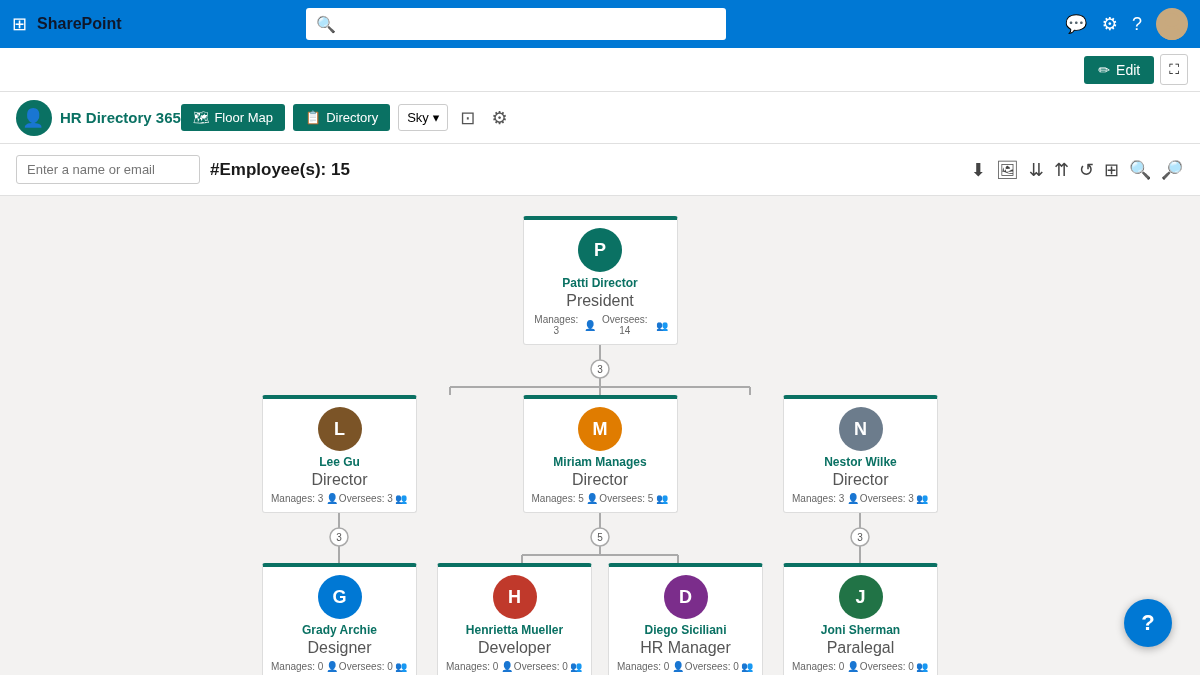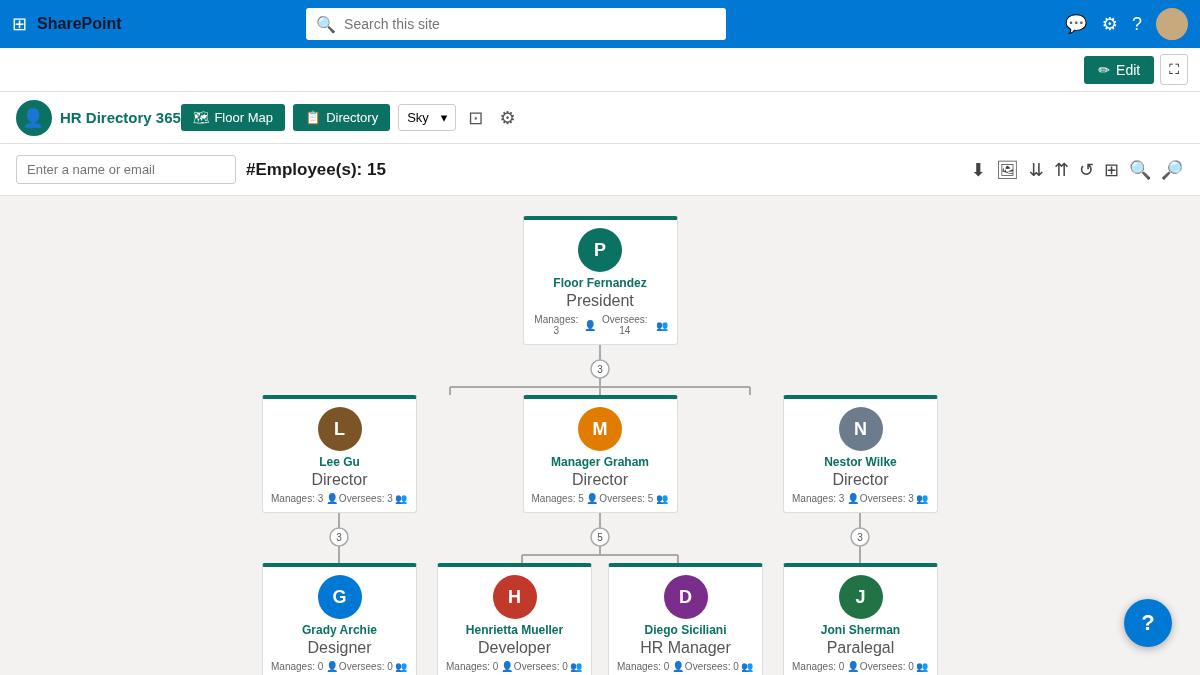--- a/index.html
+++ b/index.html
@@ -88,40 +88,40 @@
     }
     .app-logo-text { color: #0a7163; font-size: 15px; font-weight: 600; text-align: right; }
     .app-title { flex: 1; text-align: center; font-size: 18px; font-weight: 700; color: #1a1a1a; }
     .app-actions { display: flex; align-items: center; gap: 8px; }
     .floor-map-btn, .directory-btn {
       background: #0a7163; color: white; border: none; border-radius: 3px;
       padding: 6px 12px; font-size: 13px; cursor: pointer; display: flex; align-items: center; gap: 5px;
     }
     .sky-dropdown {
       border: 1px solid #ccc; border-radius: 3px; padding: 5px 8px; font-size: 13px;
-      background: white; cursor: pointer; display: flex; align-items: center; gap: 12px;
+      background: white; cursor: pointer; display: flex; align-items: center; gap: 4px;
     }
     .app-icon-btn { background: none; border: none; cursor: pointer; font-size: 18px; color: #555; padding: 4px; }
 
     
     .toolbar {
       background: white;
       height: 52px;
       display: flex;
       align-items: center;
       padding: 0 16px;
       gap: 10px;
       border-bottom: 1px solid #e0e0e0;
     }
     .name-search-input {
       border: 1px solid #ccc;
       border-radius: 3px;
       padding: 6px 10px;
       font-size: 13px;
-      width: 220px;
+      width: 184px;
       outline: none;
     }
     .employee-count { font-size: 17px; font-weight: 600; color: #1a1a1a; }
     .toolbar-right { margin-left: auto; display: flex; align-items: center; gap: 10px; }
     .toolbar-icon { font-size: 18px; color: #444; cursor: pointer; }
 
     
     .chart-area {
       padding: 20px;
       overflow: auto;
@@ -179,21 +179,20 @@
     }
   </style>
 </head>
 <body>
 
 <div class="top-nav">
   <span class="nav-grid-icon">⊞</span>
   <span class="nav-logo">SharePoint</span>
   <div class="nav-search">
     <span style="color:#666">🔍</span>
-    <input type="text" placeholder="Search this site" style="">
   </div>
   <div class="nav-icons">
     <span class="nav-icon">💬</span>
     <span class="nav-icon">⚙</span>
     <span class="nav-icon">?</span>
     <div class="nav-avatar">
       <svg viewBox="0 0 32 32">
           <circle cx="16" cy="12" r="7" fill="#c8a97e"></circle>
           <ellipse cx="16" cy="28" rx="12" ry="8" fill="#c8a97e"></ellipse>
         </svg>
@@ -247,21 +246,21 @@
     <span class="toolbar-icon">🔍</span>
     <span class="toolbar-icon">🔎</span>
   </div>
 </div>
 
 <div class="chart-area">
   <div class="org-tree-wrapper">
 
     <div class="org-node" style="margin-bottom:0;">
       <div class="org-node-avatar av-teal">P</div>
-      <div class="org-node-name">Floor Fernandez</div>
+      <div class="org-node-name">Patti Director</div>
       <div class="org-node-title">President</div>
       <div class="org-node-stats">
         <span><span>Manages: 3</span> 👤</span>
         <span><span>Oversees: 14</span> 👥</span>
       </div>
     </div>
 
     <svg width="500" height="50">
 
       <line x1="250" y1="0" x2="250" y2="18" stroke="#aaa" stroke-width="2"></line>
@@ -312,21 +311,21 @@
           <svg width="155" height="30">
             <line x1="77" y1="0" x2="77" y2="30" stroke="#aaa" stroke-width="2"></line>
           </svg>
 
         </div>
       </div>
 
       <div style="display:flex;flex-direction:column;align-items:center;">
         <div class="org-node">
           <div class="org-node-avatar av-orange">M</div>
-          <div class="org-node-name">Manager Graham</div>
+          <div class="org-node-name">Miriam Manages</div>
           <div class="org-node-title">Director</div>
           <div class="org-node-stats">
             <span>Manages: 5 👤</span>
             <span>Oversees: 5 👥</span>
           </div>
         </div>
 
         <svg width="200" height="50">
           <line x1="100" y1="0" x2="100" y2="18" stroke="#aaa" stroke-width="2"></line>
           <circle cx="100" cy="24" r="9" fill="white" stroke="#aaa" stroke-width="1.5"></circle>

